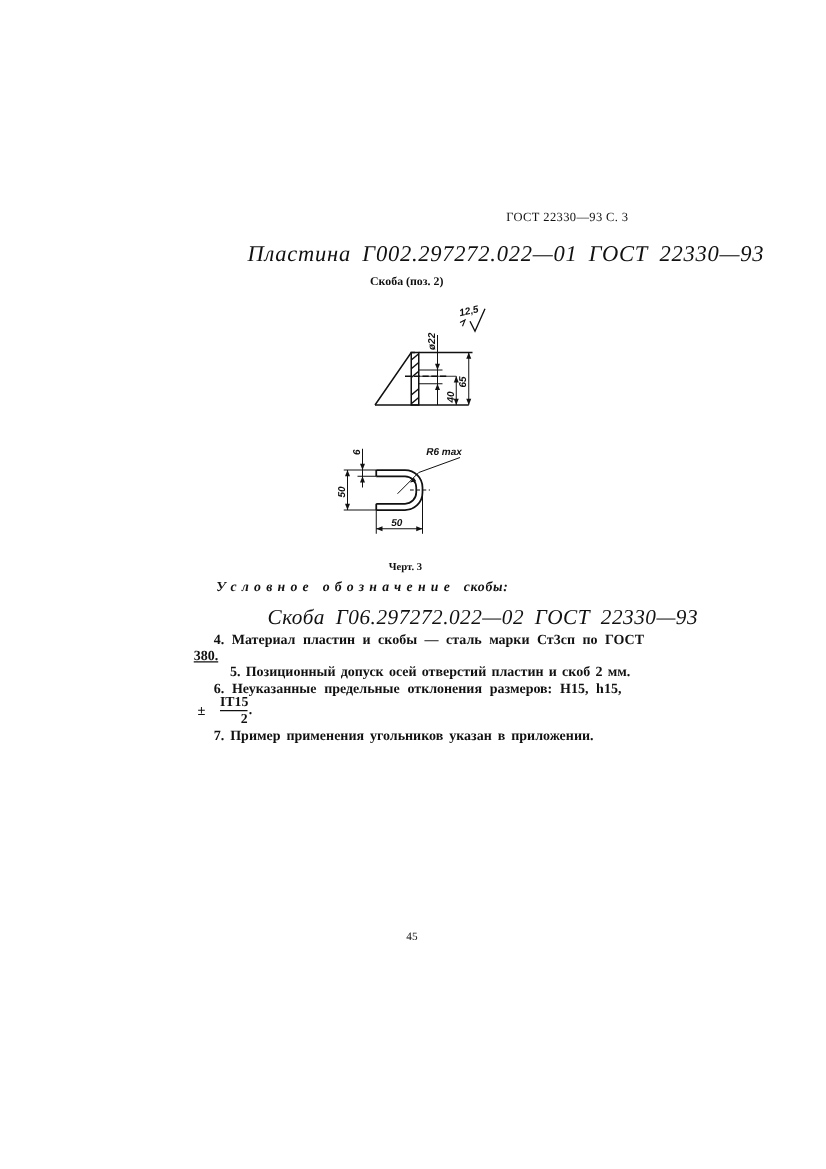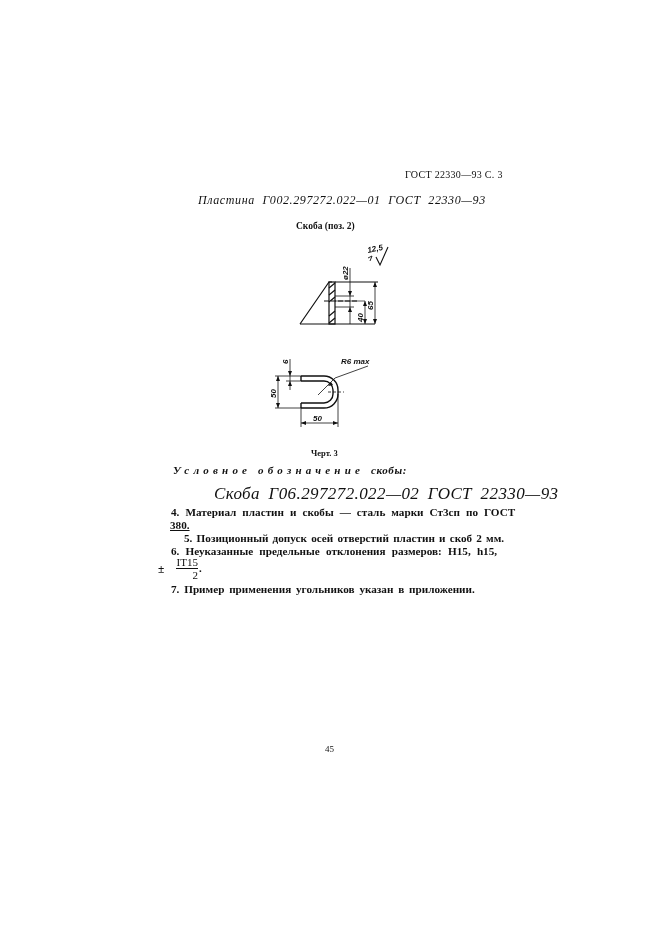--- a/index.html
+++ b/index.html
@@ -3,33 +3,33 @@
   <meta charset="utf-8">
   <style>
     html, body { margin: 0; padding: 0; }
     body {
       width: 661px; height: 935px; background: #ffffff; position: relative;
       font-family: "Liberation Serif", "DejaVu Serif", serif; color: #111;
       overflow: hidden;
     }
     .abs { position: absolute; }
     .hdr { left: 405px; top: 169px; font-size: 10px; font-weight: normal; letter-spacing: 0.3px; }
-    .title { left: 198px; top: 193px; font-size: 12px; font-style: italic; letter-spacing: 0.6px; word-spacing: 4px; }
+    .title { left: 198px; top: 193px; font-size: 18px; font-style: italic; letter-spacing: 0.6px; word-spacing: 4px; }
     .sub { left: 296px; top: 221px; font-size: 9.5px; font-weight: bold; }
     .cap { left: 311px; top: 448px; font-size: 8.5px; font-weight: bold; }
     .desig-label { left: 173px; top: 464px; font-size: 11px; font-weight: bold; letter-spacing: 4.2px; font-style: italic; }
     .desig-label .w { letter-spacing: 0.6px; }
     .desig { left: 214px; top: 484px; font-size: 17px; font-style: italic; letter-spacing: 0.4px; word-spacing: 4px; }
     .para { font-size: 11.2px; font-weight: bold; line-height: 13px; white-space: nowrap; }
     .p4 { left: 171px; top: 506px; word-spacing: 3.2px; }
-    .p4b { left: 170px; top: 519px; text-decoration: underline; }
+    .p4b { left: 155px; top: 519px; text-decoration: underline; }
     .p5 { left: 184px; top: 532px; word-spacing: 1.4px; }
     .p6 { left: 171px; top: 545px; word-spacing: 3.4px; }
     .pm { left: 158px; top: 563px; font-size: 11.5px; font-weight: bold; }
-    .frac { left: 176px; top: 556px; font-size: 11px; font-weight: normal; text-align: right; width: 22px; }
+    .frac { left: 176px; top: 556px; font-size: 11px; font-weight: bold; text-align: right; width: 22px; }
     .frac .num { border-bottom: 1px solid #111; line-height: 12px; display: block; }
     .frac .den { line-height: 12px; display: block; }
     .fdot { left: 199px; top: 562px; font-size: 11px; font-weight: bold; }
     .p7 { left: 171px; top: 583px; word-spacing: 2px; }
     .pnum { left: 325px; top: 744px; font-size: 9px; font-weight: normal; }
     svg { position: absolute; }
     .dimtxt { font-family: "Liberation Sans", sans-serif; font-style: italic; font-weight: bold; font-size: 8px; fill: #111; }
   </style>
 </head>
 <body>

